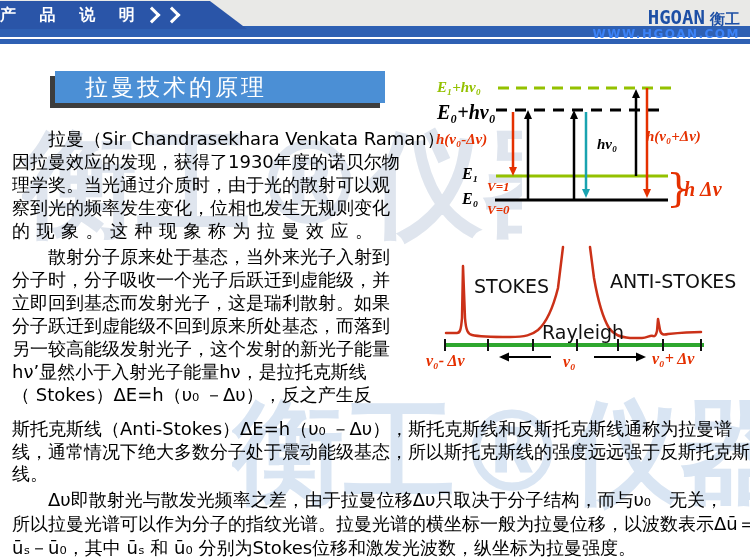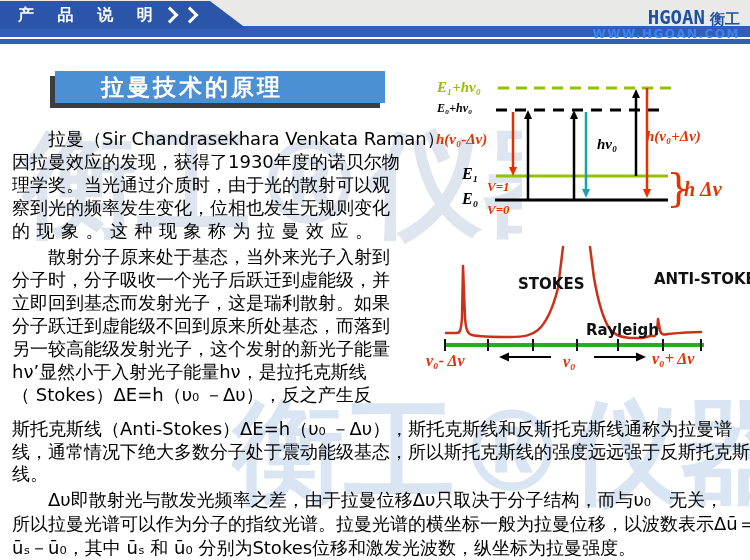--- a/index.html
+++ b/index.html
@@ -4,47 +4,47 @@
 <style>
   html,body{margin:0;padding:0;background:#fff;}
   .page{position:relative;width:750px;height:560px;background:#ffffff;overflow:hidden;
         font-family:"DejaVu Sans","Liberation Sans",sans-serif;}
   
   .top-band{position:absolute;left:0;top:0;width:750px;height:26px;background:#e9e9e7;}
   .strip1{position:absolute;left:0;top:26px;width:750px;height:11px;background:#2e60b3;}
   .strip2{position:absolute;left:0;top:39px;width:750px;height:5px;background:#2e60b3;}
   .banner{position:absolute;left:0;top:1px;width:247px;height:28px;background:#2a55a8;
           clip-path:polygon(0 0,85% 0,100% 100%,0 100%);
-          display:flex;align-items:center;padding-left:18px;box-sizing:border-box;z-index:3;}
+          display:flex;align-items:center;box-sizing:border-box;z-index:3;}
   .banner-text{color:#fff;font-size:16px;font-weight:bold;letter-spacing:9px;white-space:pre;}
   .chev{display:inline-block;width:9px;height:9px;border-top:3px solid #fff;border-right:3px solid #fff;
         transform:rotate(45deg);margin-left:2px;margin-right:6px;}
   .logo{position:absolute;right:10px;top:6px;z-index:3;white-space:nowrap;}
   .logo-en{color:#1d4fa5;font-weight:700;font-size:19px;letter-spacing:0px;font-family:"DejaVu Sans Mono","Liberation Mono",monospace;}
   .logo-cn{color:#1d4fa5;font-weight:bold;font-size:15px;}
   .site{position:absolute;right:10px;top:27px;color:#3b82f6;font-weight:bold;font-size:12px;letter-spacing:1.5px;z-index:3;}
   
   .wm{position:absolute;z-index:0;font-weight:bold;white-space:nowrap;pointer-events:none;}
   .wm1{left:22px;top:108px;font-size:115px;color:#dfe5ee;width:500px;overflow:hidden;}
   .wm2{left:232px;top:378px;font-size:112px;color:#d9e5f3;width:518px;overflow:hidden;}
   
   .title-bar{position:absolute;left:55px;top:71px;width:330px;height:32px;background:#4b8fd5;
              box-shadow:-5px 5px 0 #3d3d3d;z-index:2;display:flex;align-items:center;}
-  .title-bar span{color:#fff;font-size:23px;font-weight:bold;letter-spacing:3px;padding-left:46px;white-space:pre;}
+  .title-bar span{color:#fff;font-size:23px;font-weight:normal;letter-spacing:3px;padding-left:30px;white-space:pre;}
   
   .tl{position:absolute;left:12px;font-size:18px;line-height:23px;color:#000;white-space:pre;z-index:2;}
   .spread{letter-spacing:6.5px;}
   
   .figsvg{position:absolute;z-index:1;}
   .flbl{position:absolute;z-index:2;white-space:pre;}
   .math{font-family:Liberation Serif, serif;font-style:italic;font-weight:bold;}
   .red{color:#e53000;}
   .grn{color:#94c100;}
   .blk{color:#000;}
-  .sanslbl{font-weight:bold;font-size:15px;color:#111;margin-left:44px;}
+  .sanslbl{font-weight:normal;font-size:19px;color:#111;}
   .brace{font-family:"DejaVu Serif",serif;font-size:40px;line-height:34px;color:#e53000;font-weight:400;}
 </style>
 </head>
 <body>
 
 <div class="page">
 
   <div class="top-band"></div>
   <div class="strip1"></div>
   <div class="strip2"></div>
@@ -102,21 +102,21 @@
 
     <line x1="156" y1="37" x2="156" y2="116" stroke="#19a3b0" stroke-width="2.5"></line>
     <polygon points="156,123 152,114 160,114" fill="#19a3b0"></polygon>
 
     <line x1="206" y1="101" x2="206" y2="21" stroke="#000" stroke-width="2.5"></line>
     <polygon points="206,14 202,23 210,23" fill="#000"></polygon>
     <line x1="217" y1="13" x2="217" y2="116" stroke="#e53000" stroke-width="2.5"></line>
     <polygon points="217,123 213,114 221,114" fill="#e53000"></polygon>
   </svg>
   <div class="flbl math grn" style="left:437px;top:79px;font-size:15px">E₁+hν₀</div>
-  <div class="flbl math blk" style="left:437px;top:101px;font-size:12px">E₀+hν₀</div>
+  <div class="flbl math blk" style="left:437px;top:101px;font-size:20px">E₀+hν₀</div>
   <div class="flbl math red" style="left:436px;top:131px;font-size:15px">h(ν₀-Δν)</div>
   <div class="flbl math blk" style="left:597px;top:136px;font-size:15px">hν₀</div>
   <div class="flbl math red" style="left:646px;top:128px;font-size:15px">h(ν₀+Δν)</div>
   <div class="flbl math blk" style="left:462px;top:165px;font-size:16px">E₁</div>
   <div class="flbl math blk" style="left:462px;top:190px;font-size:16px">E₀</div>
   <div class="flbl math red" style="left:487px;top:179px;font-size:13px">V=1</div>
   <div class="flbl math red" style="left:487px;top:202px;font-size:13px">V=0</div>
   <div class="flbl brace" style="left:666px;top:170px">}</div>
   <div class="flbl math red" style="left:684px;top:178px;font-size:20px">h Δν</div>
 

